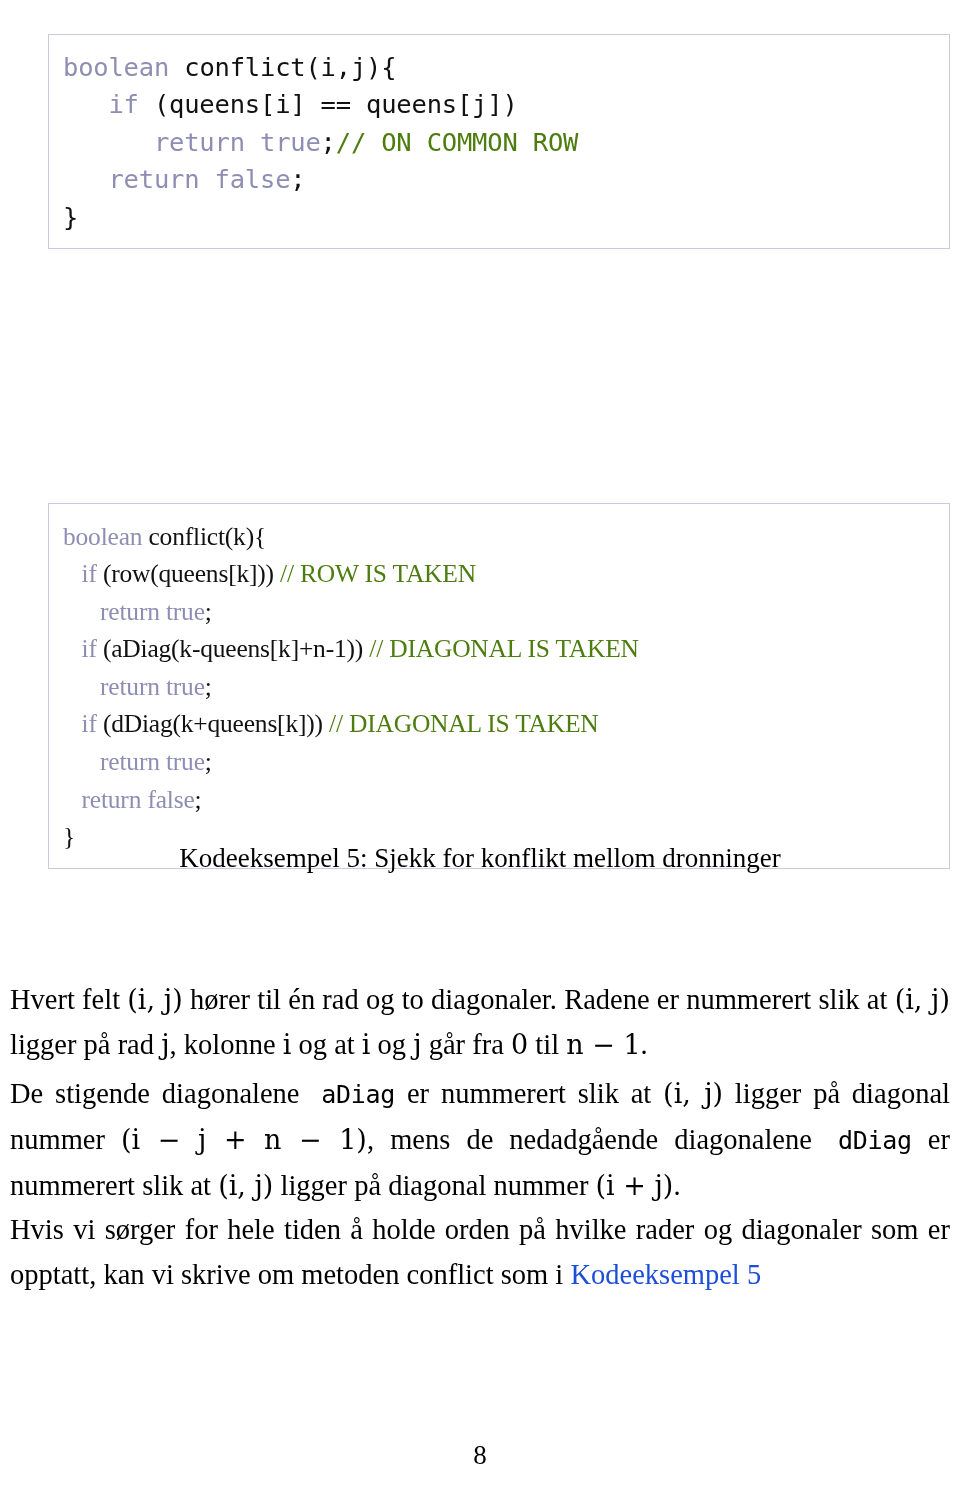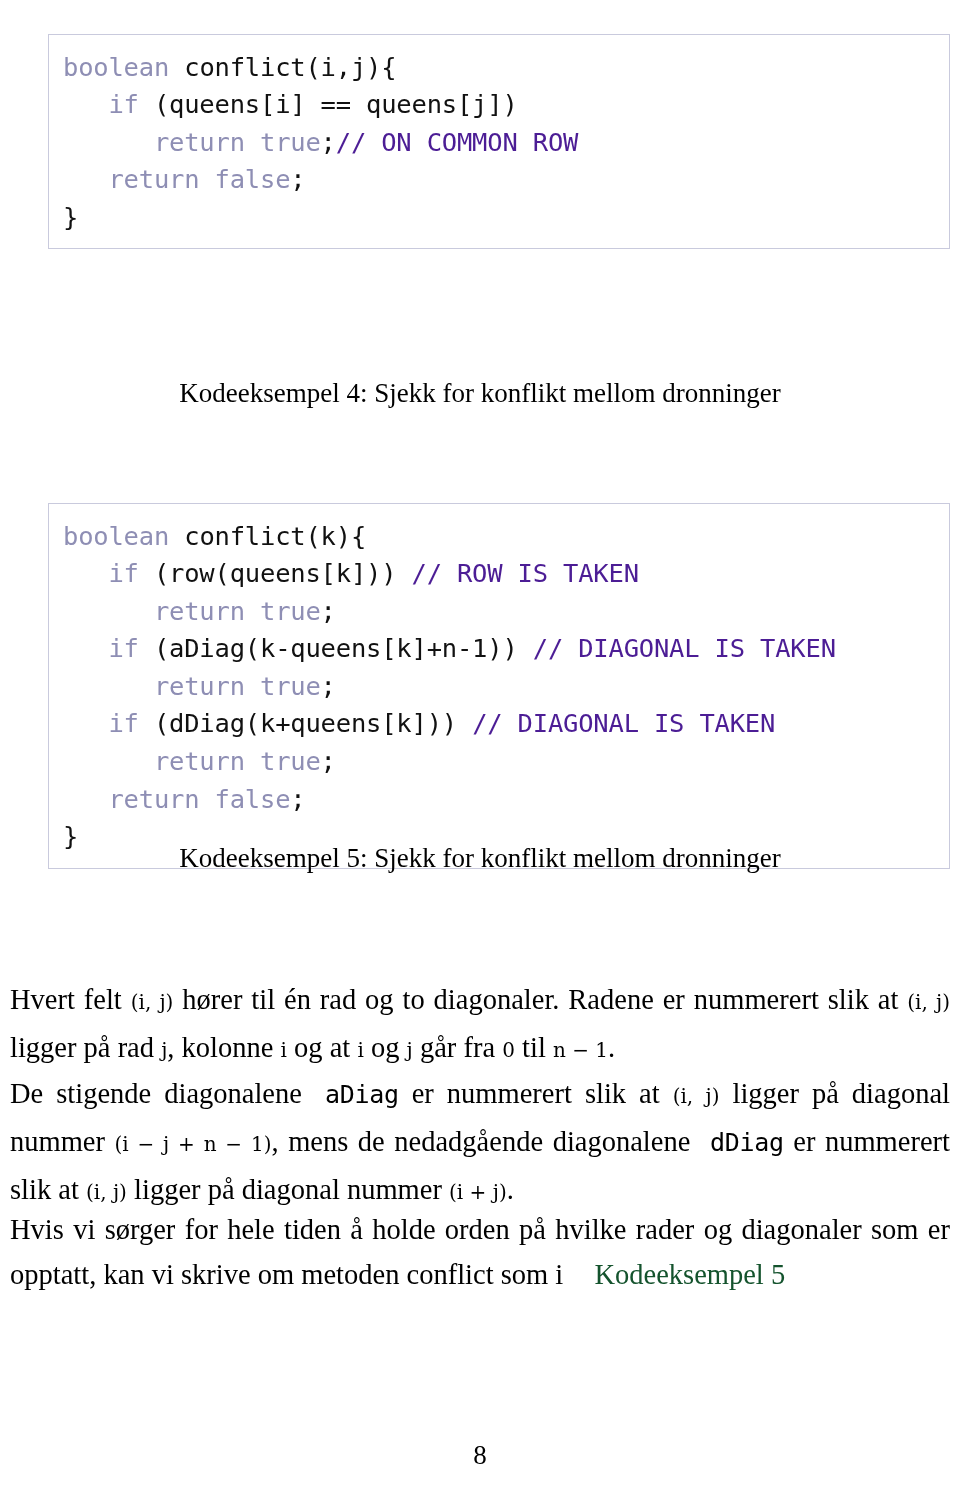--- a/index.html
+++ b/index.html
@@ -32,27 +32,27 @@
     border: 1px solid #c9cadd;
     background: #ffffff;
     font-family: "DejaVu Sans Mono", "Liberation Mono", monospace;
     font-size: 25.5px;
     line-height: 37.6px;
     letter-spacing: -0.2px;
     padding: 14px 0 12px 14px;
     white-space: pre;
   }
   #codebox-1 { top: 8px; }
-  #codebox-2 { top: 477px; }
+  #codebox-2 { top: 477px; font-family: Liberation Serif, serif; }
 
   .code-line { display: block; height: 37.6px; }
 
   .kw   { color: #8e8eb4; }        
   .pl   { color: #111111; }        
-  .cm   { color: #4c1d95; }        
+  .cm   { color: #4d7c0f; }        
 
   
   .caption {
     position: absolute;
     left: 0;
     width: 960px;
     text-align: center;
     font-family: "Liberation Serif", serif;
     font-size: 27px;
     color: #000000;
@@ -70,30 +70,30 @@
     line-height: 45px;
     text-align: justify;
     color: #000000;
   }
   #para-1 { top: 948px; }
   #para-2 { top: 1042px; }
   #para-3 { top: 1178px; }
 
   .mathvar {
     font-family: "DejaVu Serif", serif;
-    font-size: 20px;
+    font-size: 27px;
     margin-top: 11px;
   }
   .mono-inline {
     font-family: "DejaVu Sans Mono", "Liberation Mono", monospace;
     font-size: 25px;
     letter-spacing: -0.3px;
     margin-left: 10px;
   }
-  .link-red { color: #14532d; margin-left: 24px; }
+  .link-red { color: #1d4ed8; }
 
   
   #page-number {
     position: absolute;
     left: 0;
     width: 960px;
     top: 1440px;
     text-align: center;
     font-family: "Liberation Serif", serif;
     font-size: 27px;
@@ -105,21 +105,20 @@
 
 <div class="page">
 
   <pre class="codebox" id="codebox-1"><span class="code-line"><span class="kw">boolean</span><span class="pl"> conflict(i,j){</span>
 </span><span class="code-line"><span class="kw">   if</span><span class="pl"> (queens[i] == queens[j])</span>
 </span><span class="code-line"><span class="kw">      return true</span><span class="pl">;</span><span class="cm">// ON COMMON ROW</span>
 </span><span class="code-line"><span class="kw">   return false</span><span class="pl">;</span>
 </span><span class="code-line"><span class="pl">}</span>
 </span></pre>
 
-  <div class="caption" id="caption-1">Kodeeksempel 4: Sjekk for konflikt mellom dronninger</div>
 
   <pre class="codebox" id="codebox-2"><span class="code-line"><span class="kw">boolean</span><span class="pl"> conflict(k){</span>
 </span><span class="code-line"><span class="kw">   if</span><span class="pl"> (row(queens[k])) </span><span class="cm">// ROW IS TAKEN</span>
 </span><span class="code-line"><span class="kw">      return true</span><span class="pl">;</span>
 </span><span class="code-line"><span class="kw">   if</span><span class="pl"> (aDiag(k-queens[k]+n-1)) </span><span class="cm">// DIAGONAL IS TAKEN</span>
 </span><span class="code-line"><span class="kw">      return true</span><span class="pl">;</span>
 </span><span class="code-line"><span class="kw">   if</span><span class="pl"> (dDiag(k+queens[k])) </span><span class="cm">// DIAGONAL IS TAKEN</span>
 </span><span class="code-line"><span class="kw">      return true</span><span class="pl">;</span>
 </span><span class="code-line"><span class="kw">   return false</span><span class="pl">;</span>
 </span><span class="code-line"><span class="pl">}</span>

